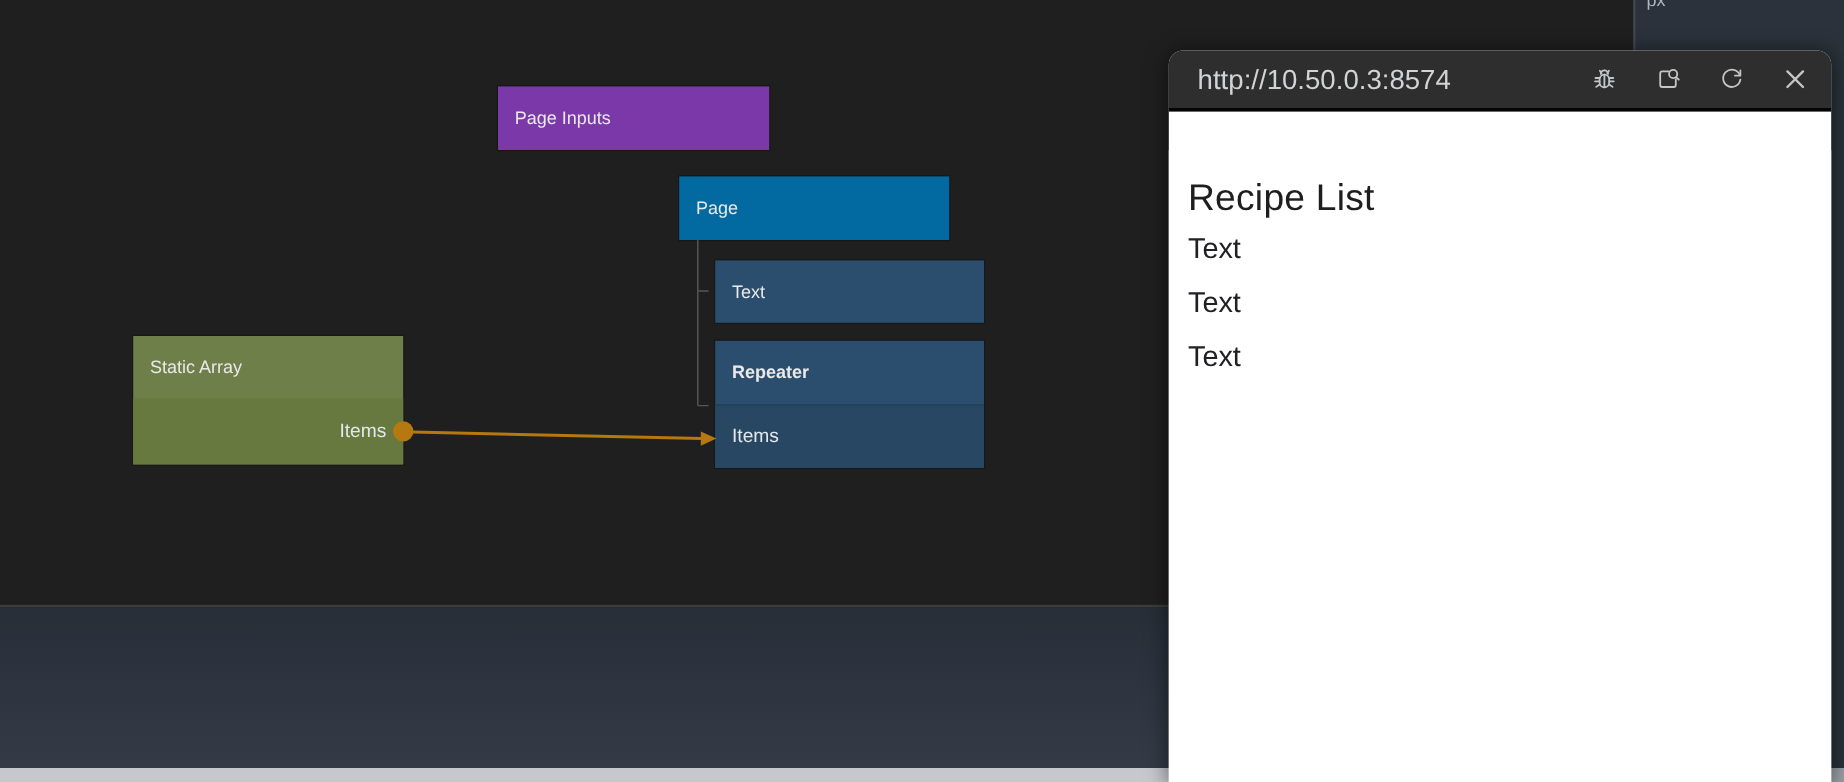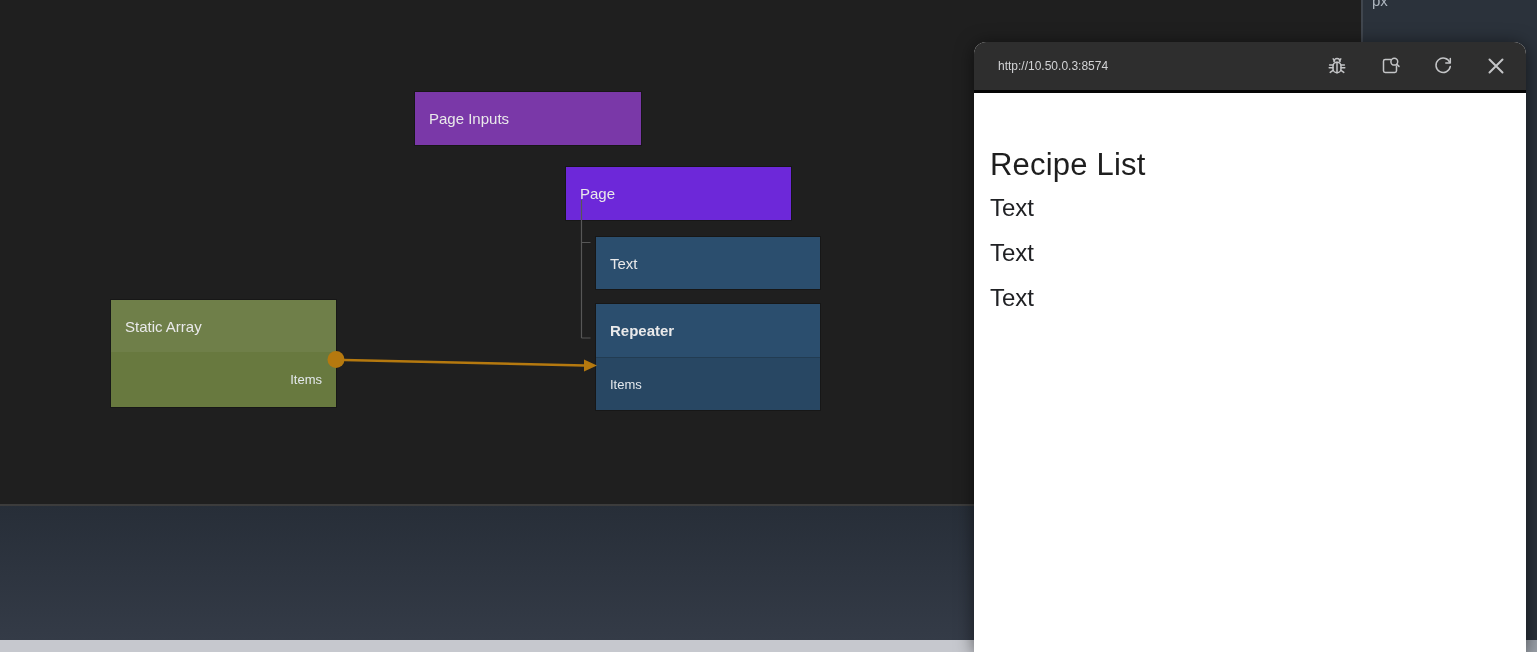--- a/index.html
+++ b/index.html
@@ -6,26 +6,25 @@
   .screen{
     position:relative;width:1537px;height:652px;overflow:hidden;
     font-family:"Liberation Sans",sans-serif;
     background:#1f1f1f;
   }
   
   .canvas{position:absolute;inset:0;background:#1f1f1f;}
   .node{
     position:absolute;color:#e9e9ea;font-size:15px;
     box-shadow:0 0 0 1px rgba(0,0,0,.25);
-    margin-top:20px;
   }
   .node-header{display:flex;align-items:center;padding-left:14px;box-sizing:border-box;}
-  .node-port-row{display:flex;align-items:center;padding:0 14px;box-sizing:border-box;font-size:13px;color:#e3e8ec;}
+  .node-port-row{display:flex;align-items:center;padding:0 14px;box-sizing:border-box;font-size:16px;color:#e3e8ec;}
   .n-page-inputs{left:415px;top:72px;width:226px;height:53px;background:#7a38a8;}
-  .n-page{left:566px;top:147px;width:225px;height:53px;background:#6d28d9;}
+  .n-page{left:566px;top:147px;width:225px;height:53px;background:#0369a1;}
   .n-text{left:596px;top:217px;width:224px;height:52px;background:#2b4e6e;}
   .n-repeater{left:596px;top:284px;width:224px;height:106px;background:#2b4e6e;}
   .n-repeater .node-header{height:53px;font-weight:bold;}
   .n-repeater .node-port-row{height:53px;background:#284763;border-top:1px solid #223c52;box-sizing:border-box;}
   .n-static-array{left:111px;top:280px;width:225px;height:107px;background:#6f7f49;}
   .n-static-array .node-header{height:52px;}
   .n-static-array .node-port-row{height:55px;background:#68793f;justify-content:flex-end;}
   .wires{position:absolute;inset:0;pointer-events:none;}
   
   .bottom-divider{position:absolute;left:0;top:504px;width:1362px;height:2px;background:#3c3c3c;}
@@ -40,21 +39,21 @@
   
   .preview{
     position:absolute;left:974px;top:42px;width:552px;height:610px;
     background:#ffffff;border-radius:12px 12px 0 0;
     box-shadow:0 2px 18px rgba(0,0,0,.55);
   }
   .preview-header{
     height:48px;background:#2e2e2e;border-radius:12px 12px 0 0;
     display:flex;align-items:center;padding:0 18px 0 24px;box-sizing:border-box;
   }
-  .preview-url{flex:1;color:#d2d3d5;font-size:12px;white-space:nowrap;overflow:hidden;}
+  .preview-url{flex:1;color:#d2d3d5;font-size:23px;white-space:nowrap;overflow:hidden;}
   .toolbar{display:flex;align-items:center;gap:29px;}
   .tool-btn{width:24px;height:24px;display:flex;align-items:center;justify-content:center;cursor:pointer;}
   .tool-btn svg{stroke:#c4c5c7;fill:none;stroke-width:1.5;stroke-linecap:round;stroke-linejoin:round;}
   .preview-underline{height:3px;background:#050505;}
   .preview-content{padding:22px 20px 0 16px;background:#fff;height:537px;box-sizing:border-box;margin-top:32px;}
   .preview-heading{margin:0 0 12px 0;font-size:31px;font-weight:500;color:#1e1e1e;letter-spacing:.2px;}
   .preview-item{font-size:24px;line-height:26px;color:#202124;margin-bottom:19px;}
 </style>
 </head>
 <body>

